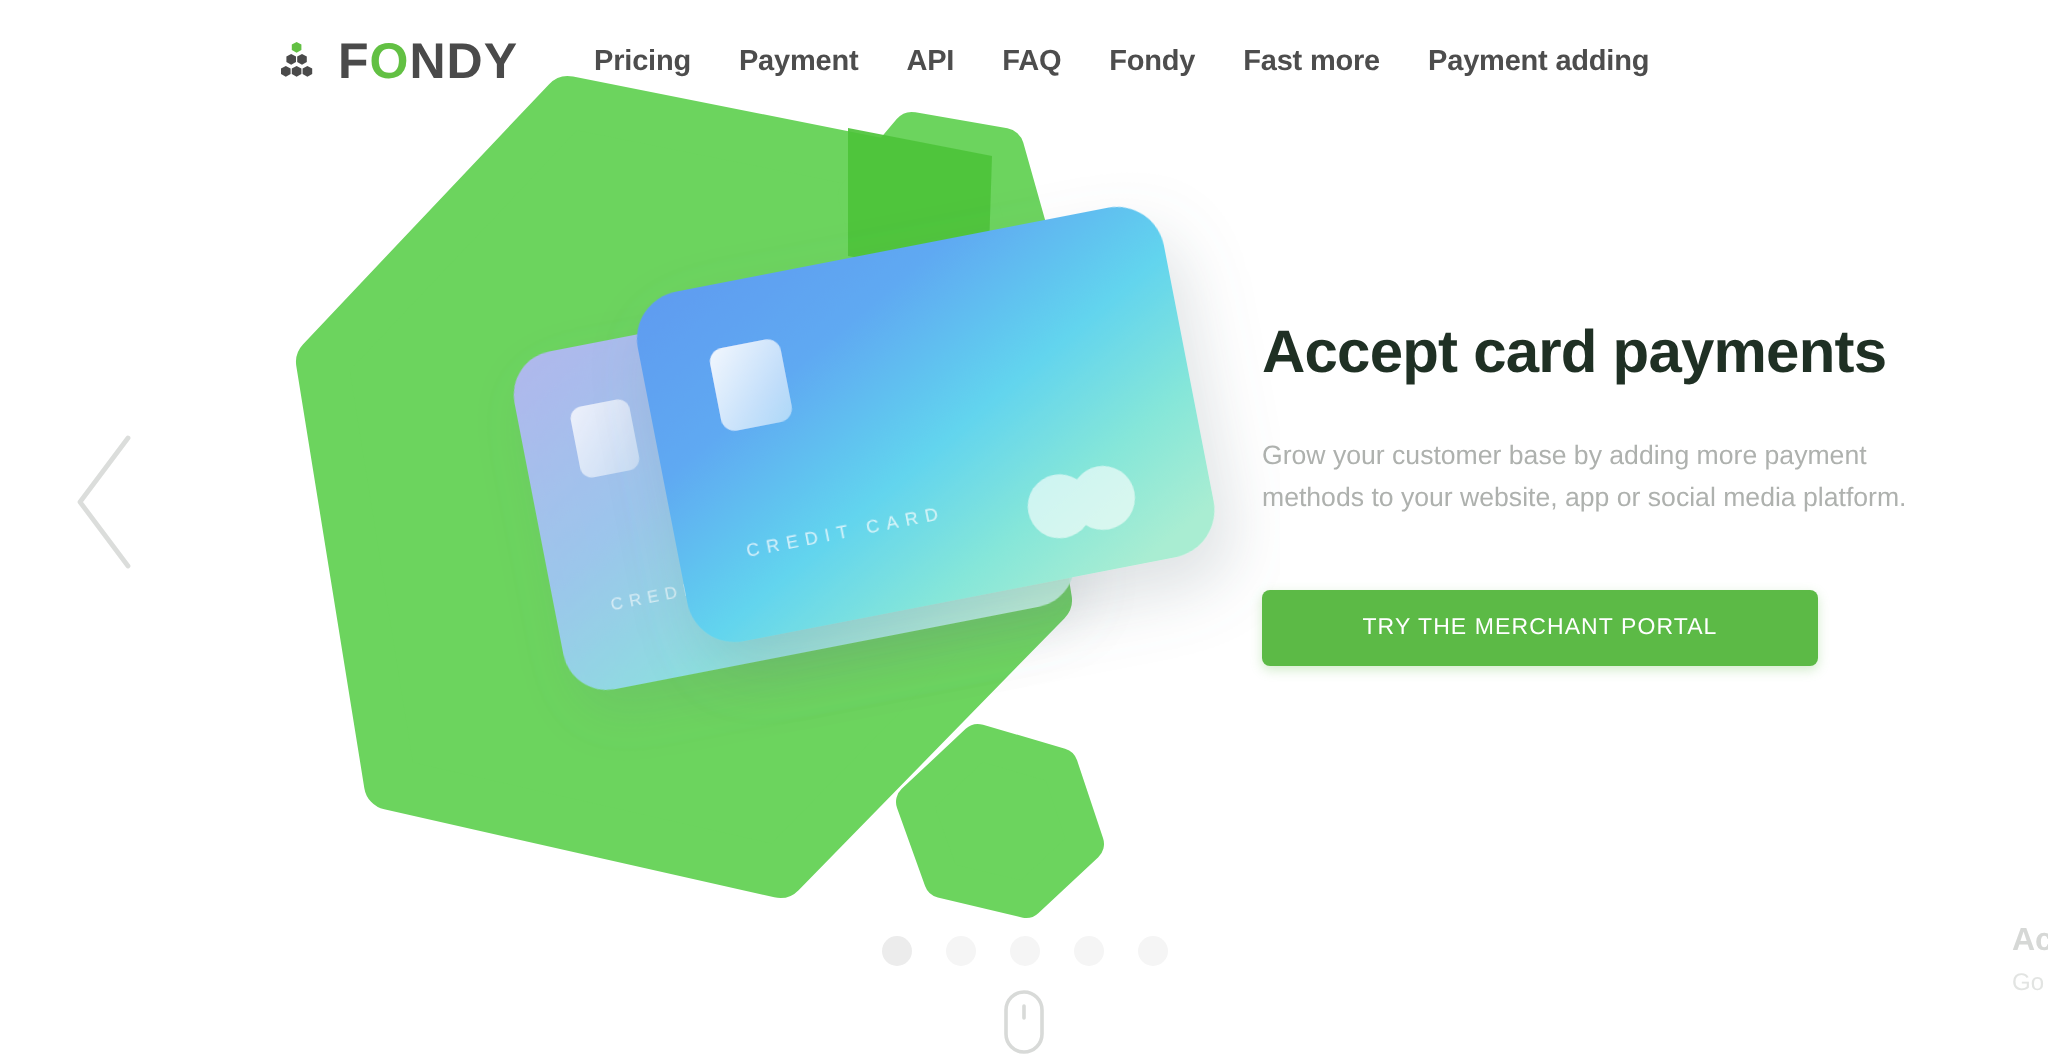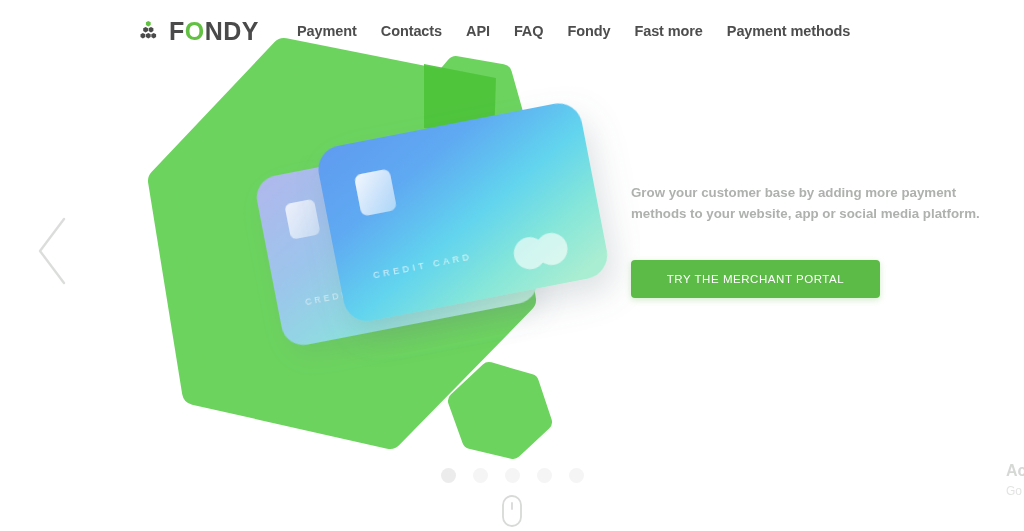--- a/index.html
+++ b/index.html
@@ -41,25 +41,25 @@
   .art svg { position:absolute; left:0; top:0; }
 
   
   .copy { position:absolute; left:631px; top:160px; width:370px; z-index:30; }
   .hero-title {
     font-size:30px; font-weight:700; color:#1f3024;
     letter-spacing:-0.4px; line-height:1.15; white-space:nowrap;
   }
   .hero-sub {
     margin-top:22px; font-size:13.3px; line-height:21px;
-    color:#aeb1ae; max-width:352px; font-weight:700;
+    color:#aeb1ae; max-width:352px; font-weight:400;
   }
   .cta {
     margin-top:36px; display:inline-block;
-    width:249px; height:38px; line-height:38px;
+    width:278px; height:38px; line-height:38px;
     background:#5cba46; color:#ffffff;
     font-size:11.5px; font-weight:500; letter-spacing:0.55px;
     text-align:center; border:none; border-radius:4px; cursor:pointer;
     box-shadow:0 2px 6px rgba(92,186,70,0.28);
     font-family:"Liberation Sans", sans-serif;
   }
 
   
   .peek {
     position:absolute; left:1006px; top:461px; width:60px; z-index:28;
@@ -178,31 +178,32 @@
           <polygon points="6.5,15.2 8.9,14.0 11.3,15.2 11.3,18.0 8.9,19.4 6.5,18.0"></polygon>
           <polygon points="11.9,15.2 14.3,14.0 16.7,15.2 16.7,18.0 14.3,19.4 11.9,18.0"></polygon>
           <polygon points="17.3,15.2 19.7,14.0 22.1,15.2 22.1,18.0 19.7,19.4 17.3,18.0"></polygon>
         </g>
         <polygon points="11.9,3.2 14.3,2.0 16.7,3.2 16.7,6.0 14.3,7.4 11.9,6.0" fill="#62c043"></polygon>
       </svg>
       <div class="logo-text"><span>F</span><span class="g">O</span><span>NDY</span></div>
     </div>
 
     <nav class="nav">
+      <div class="nav-item">Pricing</div>
       <div class="nav-item">Payment</div>
-      <div class="nav-item">Contacts</div>
       <div class="nav-item">API</div>
       <div class="nav-item">FAQ</div>
       <div class="nav-item">Fondy</div>
       <div class="nav-item">Fast more</div>
-      <div class="nav-item">Payment methods</div>
+      <div class="nav-item">Payment adding</div>
     </nav>
   </div>
 
   <div class="copy">
+    <h1 class="hero-title">Accept card payments</h1>
     <p class="hero-sub">Grow your customer base by adding more payment methods to your website, app or social media platform.</p>
     <button class="cta">TRY THE MERCHANT PORTAL</button>
   </div>
 
   <div class="peek">
     <div class="peek-title">Ac</div>
     <div class="peek-sub">Go</div>
   </div>
 
   <div class="prev-arrow">

